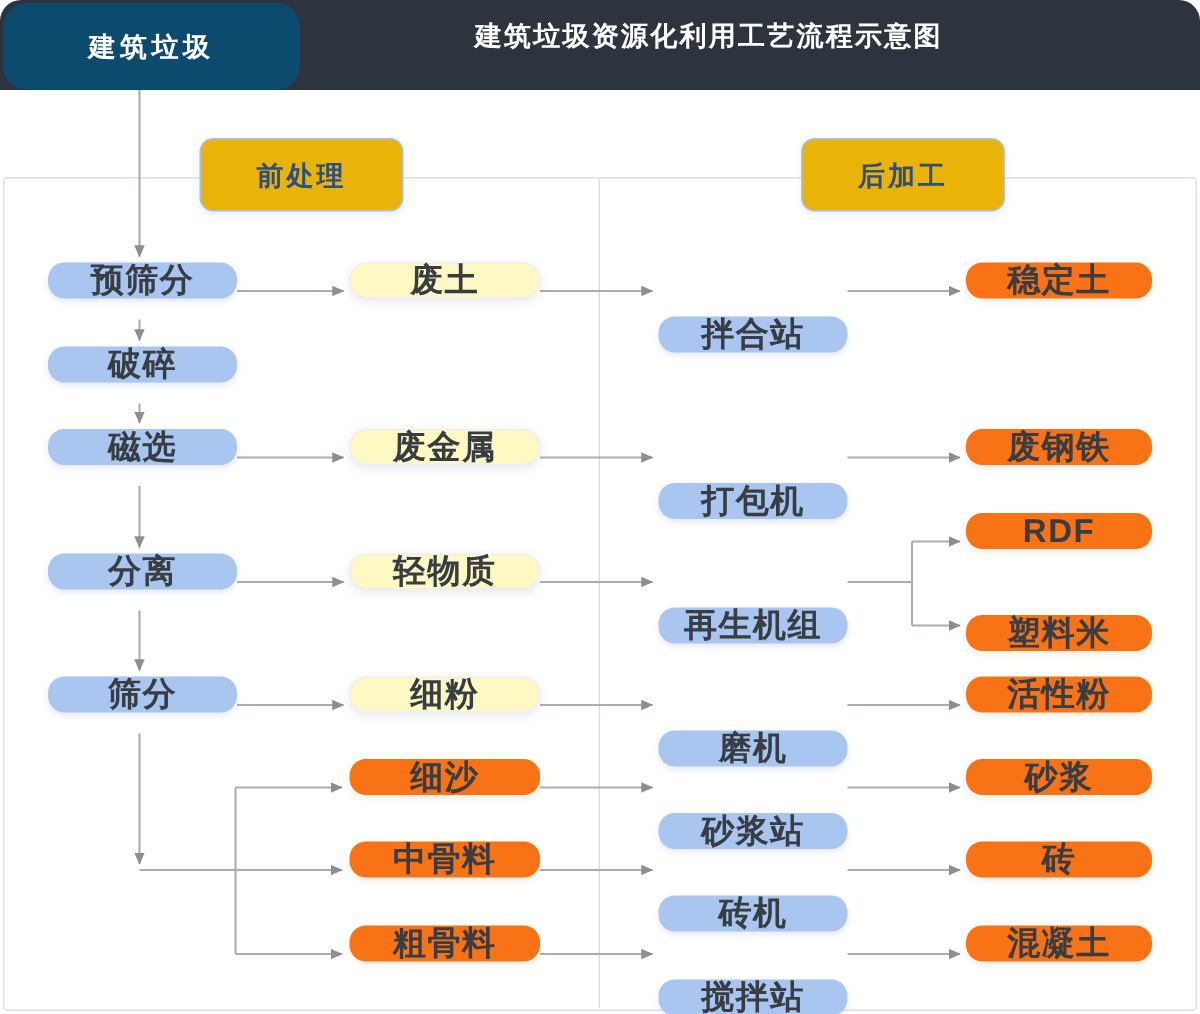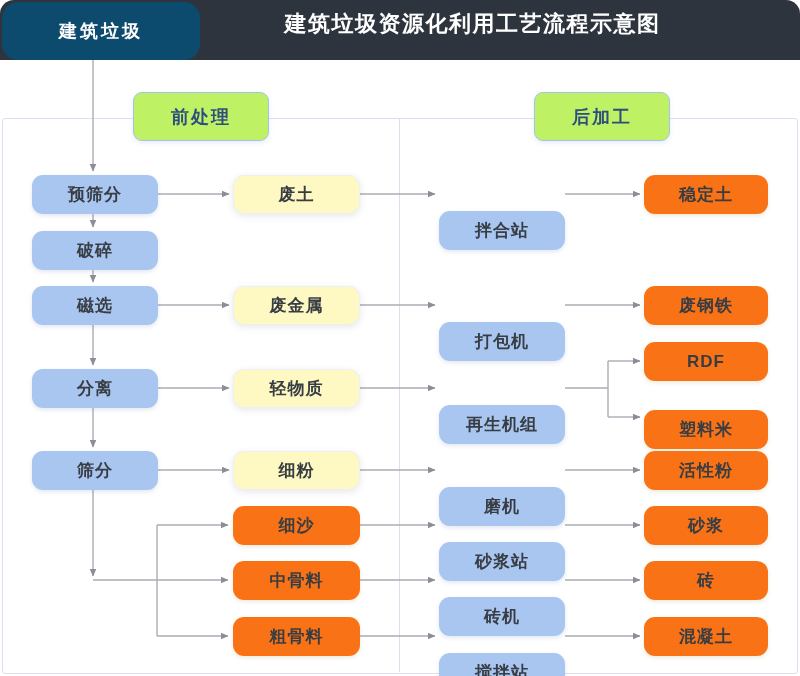--- a/index.html
+++ b/index.html
@@ -8,52 +8,52 @@
     font-family:"Liberation Sans","DejaVu Sans",sans-serif;
   }
   
   .titlebar{
     position:absolute;left:0;top:0;width:800px;height:60px;
     background:#2e343d;border-radius:14px 14px 0 0;
   }
   .title{
     position:absolute;left:200px;right:55px;top:0;height:47px;
     display:flex;align-items:center;justify-content:center;
-    color:#ffffff;font-size:22px;font-weight:bold;letter-spacing:1.5px;
+    color:#ffffff;font-size:18px;font-weight:bold;letter-spacing:1.5px;
   }
   .src-tab{
     position:absolute;left:2px;top:2px;width:198px;height:58px;
     background:#0c4a6e;border-radius:16px;
     display:flex;align-items:center;justify-content:center;
     color:#ffffff;font-size:18px;font-weight:bold;letter-spacing:3px;
   }
   
   .frame{
     position:absolute;left:2px;top:118px;width:794px;height:554px;
     border:1px solid #d9e0ef;border-radius:3px;background:#ffffff;
   }
   .divider{
     position:absolute;left:399px;top:119px;width:1px;height:553px;
     background:#dcdfe9;
   }
   
   .badge{
-    position:absolute;top:92px;height:47px;background:#bef264;
+    position:absolute;top:92px;height:47px;background:#eab308;
     border:1px solid #a6c2ec;border-radius:9px;
     display:flex;align-items:center;justify-content:center;
     color:#2d4e7e;font-size:18px;font-weight:bold;letter-spacing:2px;
     box-shadow:0 2px 5px rgba(120,150,200,0.18);z-index:5;
   }
   .badge.pre{left:133px;width:134px;}
   .badge.post{left:534px;width:134px;}
   
   .node{
-    position:absolute;height:39px;border-radius:11px;
+    position:absolute;height:24px;border-radius:11px;
     display:flex;align-items:center;justify-content:center;
-    font-size:17px;font-weight:bold;color:#383d44;letter-spacing:1px;
+    font-size:22px;font-weight:bold;color:#383d44;letter-spacing:1px;
     z-index:4;box-sizing:border-box;
   }
   .node.blue{background:#a9c6f0;box-shadow:0 2px 4px rgba(100,130,180,0.18);}
   .node.yellow{background:#f97316;box-shadow:0 2px 4px rgba(180,150,80,0.18);}
   .node.white{background:#fef9c3;border:1px solid #efeff3;box-shadow:0 2px 7px rgba(80,90,110,0.14);}
   .c1{left:32px;width:126px;}
   .c2{left:233px;width:127px;}
   .c3{left:439px;width:126px;margin-top:36px;}
   .c4{left:644px;width:124px;}
   svg.wires{position:absolute;left:0;top:0;z-index:3;pointer-events:none;}

